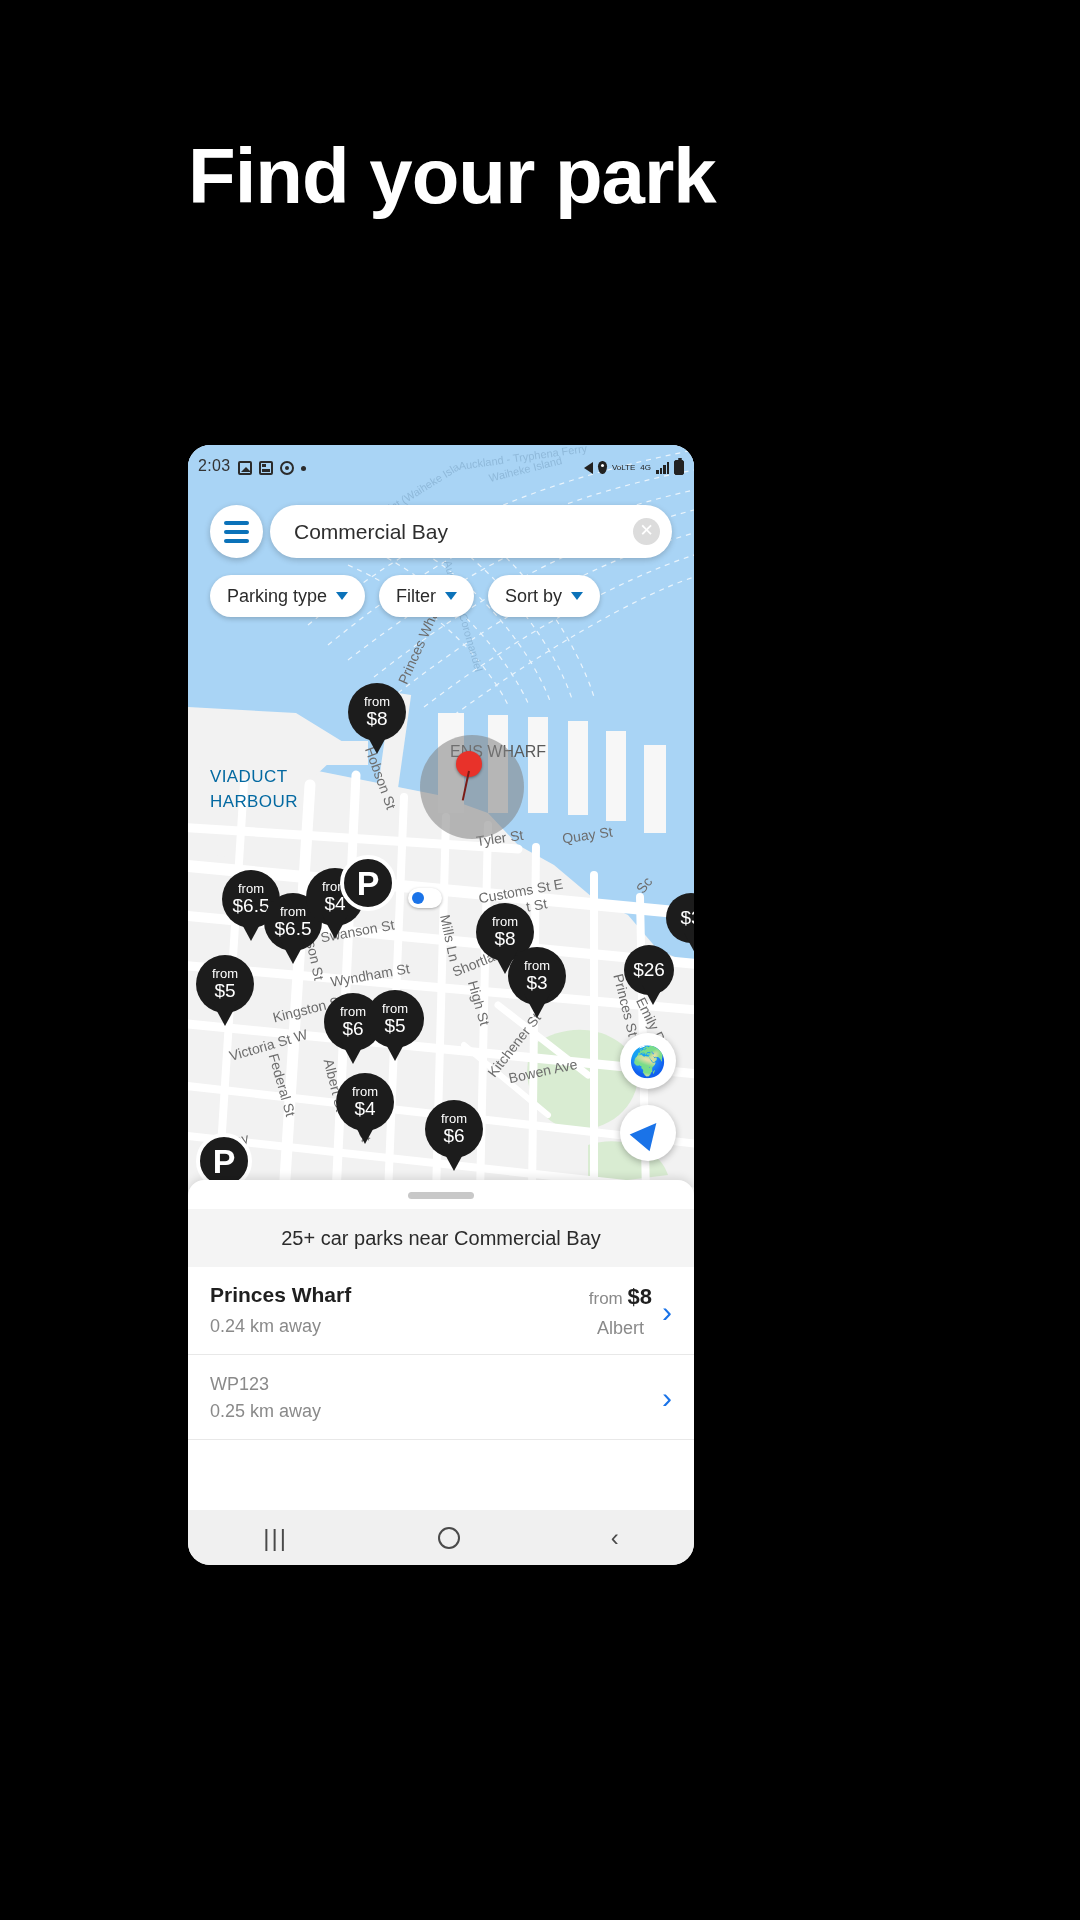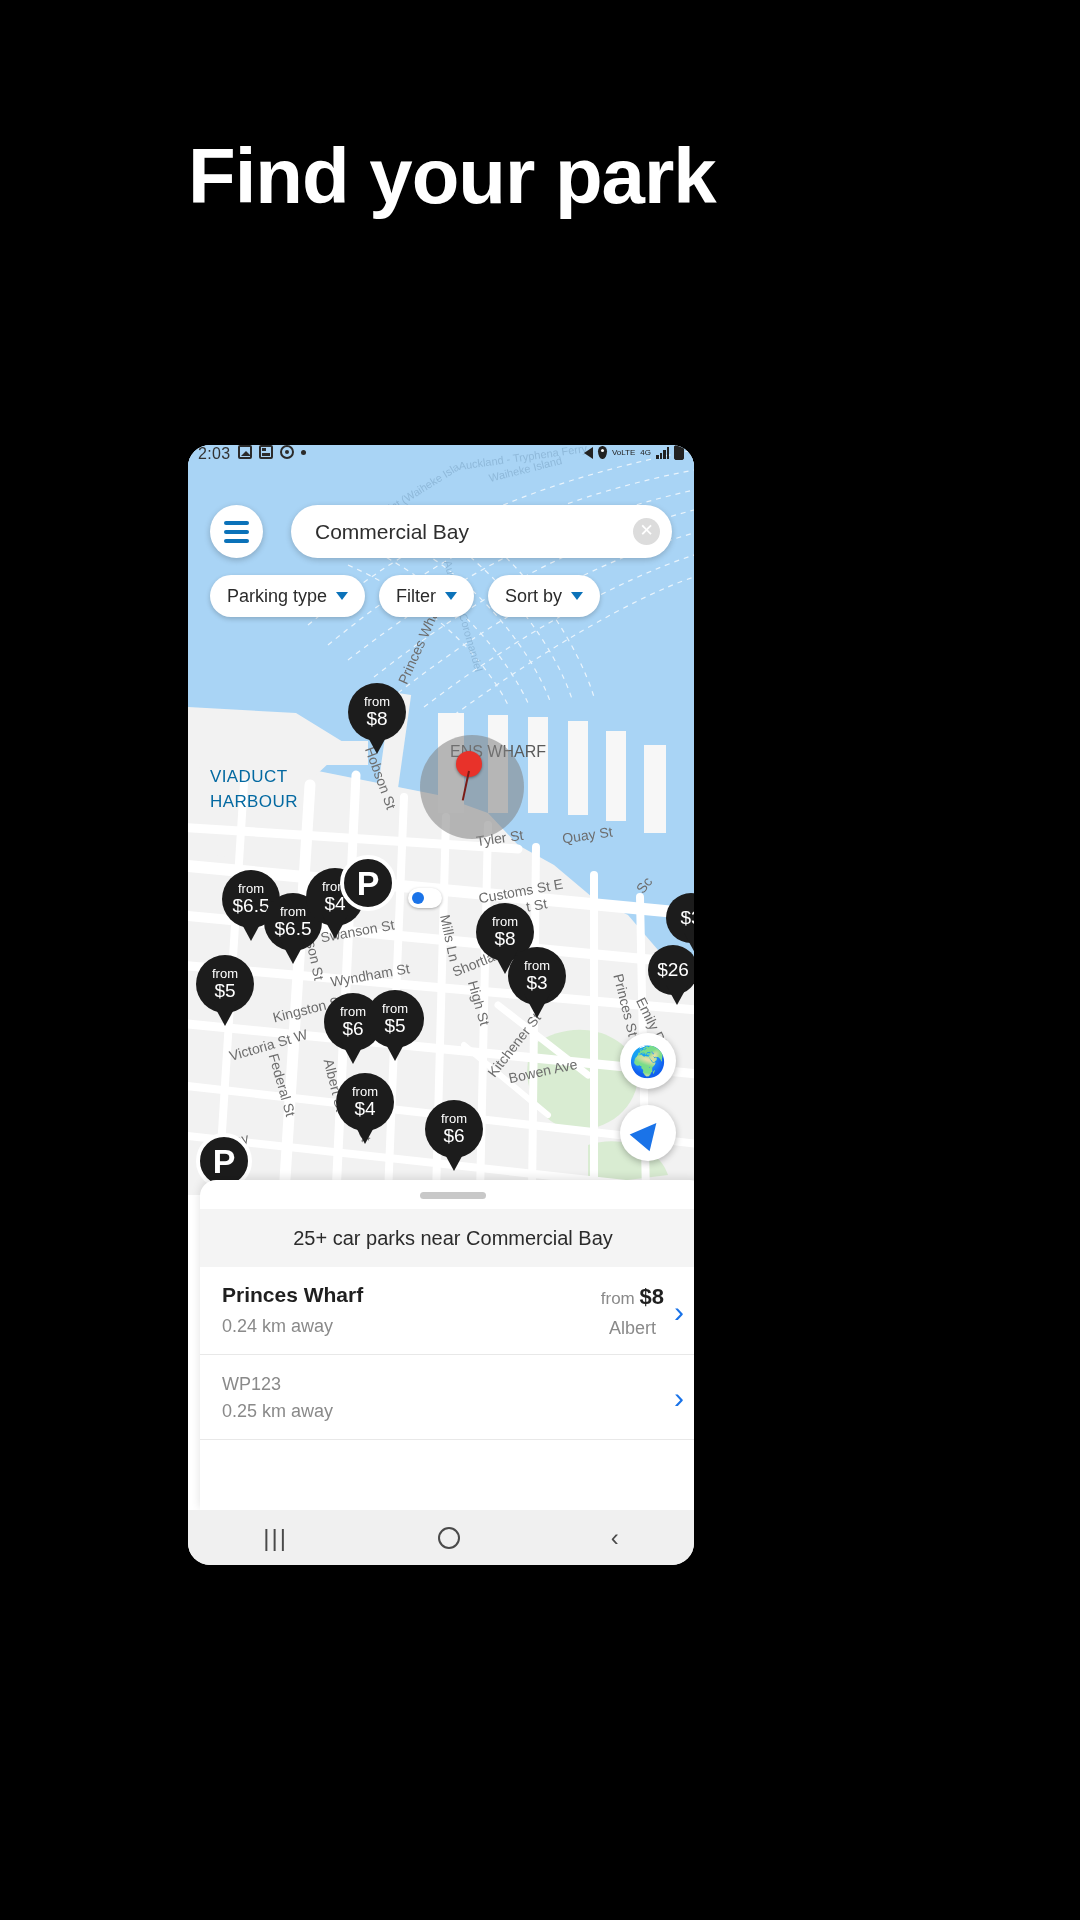--- a/index.html
+++ b/index.html
@@ -30,21 +30,21 @@
     width: 506px; height: 1120px;
     border-radius: 22px;
     overflow: hidden;
     background: #ffffff;
   }
 
   
   .statusbar {
     position: absolute; left: 0; top: 0;
     width: 100%; height: 30px;
-    display: flex; align-items: flex-start;
+    display: flex; align-items: flex-end;
     padding: 0 10px;
     color: #3a3a3a;
     font-size: 15px;
     z-index: 40;
     pointer-events: none;
   }
   .sb-time { font-size: 16px; letter-spacing: 0.3px; margin-right: 8px; color:#333; }
   .sb-icons-left { display: flex; align-items: center; gap: 7px; }
   .sb-ico { width: 14px; height: 14px; display:inline-block; position:relative; }
   .sb-ico.photo { border: 2px solid #2b2b2b; border-radius: 2px; }
@@ -76,21 +76,21 @@
     position: absolute; left: 0; top: 0;
     width: 100%; height: 750px;
     background: #a9d4f5;
     overflow: hidden;
   }
   .map svg { position:absolute; left:0; top:0; width:100%; height:100%; }
 
   
   .topbar {
     position: absolute; left: 0; top: 60px; width: 100%;
-    display: flex; align-items: center; gap: 28px;
+    display: flex; align-items: center; gap: 7px;
     padding: 0 22px; z-index: 25;
   }
   .menu-btn {
     width: 53px; height: 53px; border-radius: 50%;
     background: #fff; box-shadow: 0 2px 6px rgba(0,0,0,.22);
     display: flex; flex-direction: column; align-items: center; justify-content: center; gap: 5px;
     flex: 0 0 auto; cursor: pointer;
   }
   .menu-btn i { display: block; width: 25px; height: 4px; border-radius: 2px; background: #0b72b9; }
   .search-box {
@@ -164,21 +164,21 @@
   .fab .nav { width:0;height:0;border-left:13px solid transparent;border-right:13px solid transparent;border-bottom:26px solid #1a73e8; transform: rotate(40deg); }
 
   .maplabel { position:absolute; color:#6f6f6f; font-size:15px; z-index: 8; pointer-events:none; }
   .maplabel.street { color:#6d6d6d; font-size:14px; }
   .maplabel.big { color:#0369a1; font-size:17px; letter-spacing:.4px; }
   .maplabel.wharf { color:#5a5a5a; font-size:16px; font-weight:400; }
   .maplabel.water { color:#8fb9da; font-size:11px; }
 
   
   .sheet {
-    position: absolute; left: 12px; bottom: 55px; width: 100%; height: 330px;
+    position: absolute; left: 0; bottom: 55px; width: 100%; height: 330px;
     background: #fff; border-radius: 16px 16px 0 0; z-index: 30;
     box-shadow: 0 -2px 10px rgba(0,0,0,.12);
     overflow: hidden;
   }
   .grabber { width: 66px; height: 7px; background: #c8c8c8; border-radius: 4px; margin: 12px auto 0; cursor: grab; }
   .sheet-head {
     height: 58px; background: #f4f4f4; display:flex; align-items:center; justify-content:center;
     font-size: 20px; color: #2b2b2b; margin-top: 10px;
   }
   .row { padding: 16px 22px 14px; border-bottom: 1px solid #e8e8e8; display: flex; cursor:pointer; }
@@ -351,21 +351,21 @@
             <span class="p">$3</span>
           </div>
           <div class="tail"></div>
       </div>
       <div class="pin small" style="left:478px; top:448px;">
         <div class="body">
             <span class="p">$3</span>
           </div>
           <div class="tail"></div>
       </div>
-      <div class="pin small" style="left:460px; top:500px;text-align:right;">
+      <div class="pin small" style="left:436px; top:500px;text-align:right;">
         <div class="body">
             <span class="p">$26</span>
           </div>
           <div class="tail"></div>
       </div>
       <div class="pin" style="left:8px; top:510px;">
         <div class="body">
             <span class="f">from</span>
             <span class="p">$5</span>
           </div>

